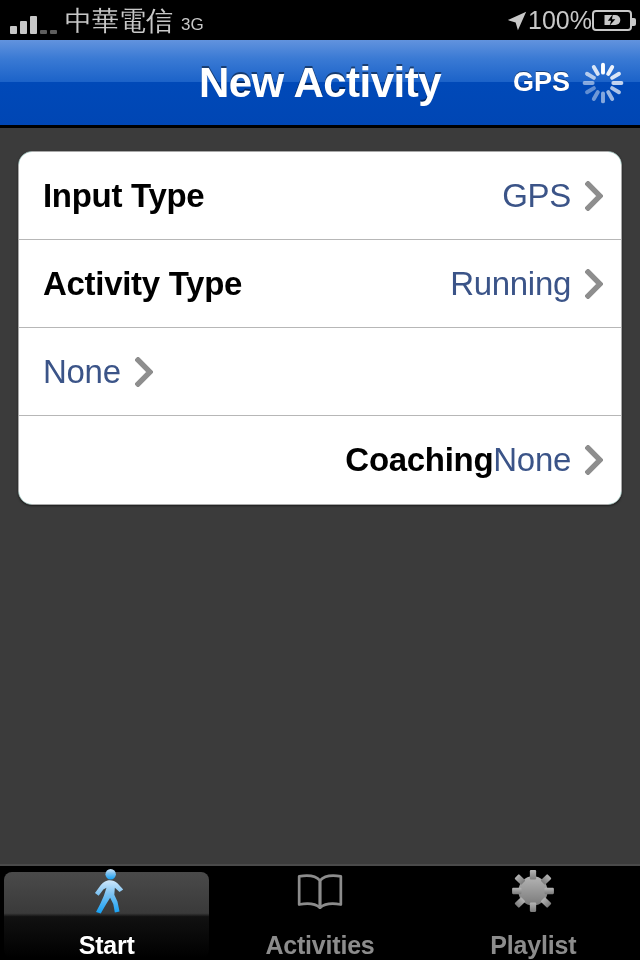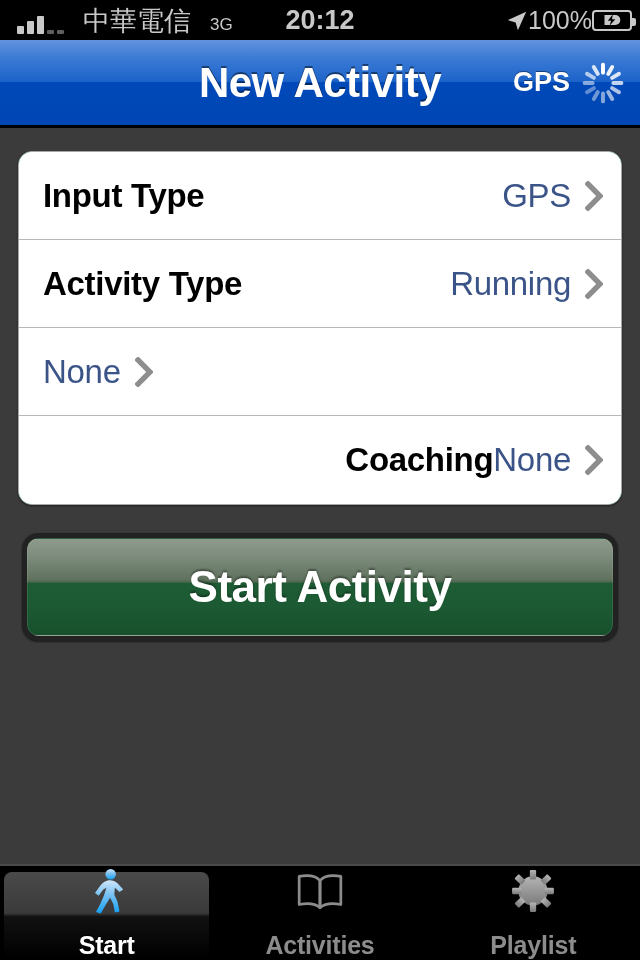--- a/index.html
+++ b/index.html
@@ -11,21 +11,21 @@
   }
   #screen { position:relative; width:640px; height:960px; background:#3b3b3b; }
 
   
   .statusbar{
     position:absolute; top:0; left:0; width:640px; height:40px;
     background:#000; color:#c8c8c8;
     display:flex; align-items:center;
     font-size:26px; font-weight:bold;
   }
-  .sb-left{ display:flex; align-items:flex-end; gap:19px; padding-left:17px; }
+  .sb-left{ display:flex; align-items:flex-end; gap:8px; padding-left:10px; }
   .sig{ display:flex; align-items:flex-end; gap:3px; height:20px; }
   .sig i{ display:block; width:7px; background:#c8c8c8; border-radius:1px; }
   .sig i:nth-child(1){ height:8px; }
   .sig i:nth-child(2){ height:13px; }
   .sig i:nth-child(3){ height:18px; }
   .sig i:nth-child(4){ height:4px; background:#5e5e5e; }
   .sig i:nth-child(5){ height:4px; background:#5e5e5e; }
   .carrier{ font-size:27px; font-weight:normal; letter-spacing:0px; line-height:1;
             position:relative; top:1px; }
   .net{ font-size:17px; font-weight:normal; position:relative; top:1px; }
@@ -140,21 +140,20 @@
       <span class="sig">
         <i></i>
           <i></i>
           <i></i>
           <i></i>
           <i></i>
       </span>
       <span class="carrier">中華電信</span>
       <span class="net">3G</span>
     </div>
-    <div class="sb-center">20:12</div>
     <div class="sb-right">
       <svg class="loc-arrow" viewBox="0 0 24 24">
         <path d="M22 2 L2 11 L10.5 13.5 L13 22 Z" fill="#c8c8c8"></path>
       </svg>
       <span class="pct">100%</span>
       <span class="batt">
         <svg class="batt-bolt" viewBox="0 0 24 16">
           <path d="M3 2 H16 A5 5 0 0 1 16 14 H3 Z" fill="#c8c8c8"></path>
           <path d="M13 1 L7 9 H11 L9 15 L16 7 H12 Z" fill="#000"></path>
         </svg>
@@ -213,25 +212,20 @@
     <div class="row">
       <span class="row-label">Coaching</span>
       <span class="row-value">None</span>
       <svg class="chev" viewBox="0 0 12 20">
         <path d="M2 2 L10 10 L2 18" fill="none" stroke="#8e8e8e" stroke-width="3.6" stroke-linecap="square" stroke-linejoin="miter"></path>
       </svg>
     </div>
 
   </div>
 
-  <div class="start-btn">
-    <div class="start-inner">
-      <span class="start-label">Start Activity</span>
-    </div>
-  </div>
 
   <div class="tabbar">
 
     <div class="tab active">
       <div class="tab-bg"></div>
       <div class="tab-icon">
         <svg viewBox="0 0 40 44" width="44" height="46">
           <defs>
             <linearGradient id="runGrad" x1="0" y1="0" x2="0" y2="1">
               <stop offset="0%" stop-color="#cfe7fb"></stop>

